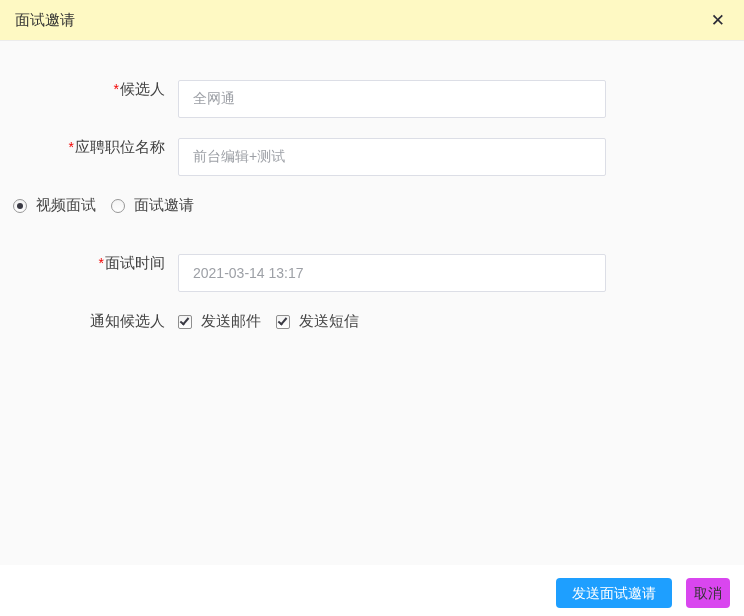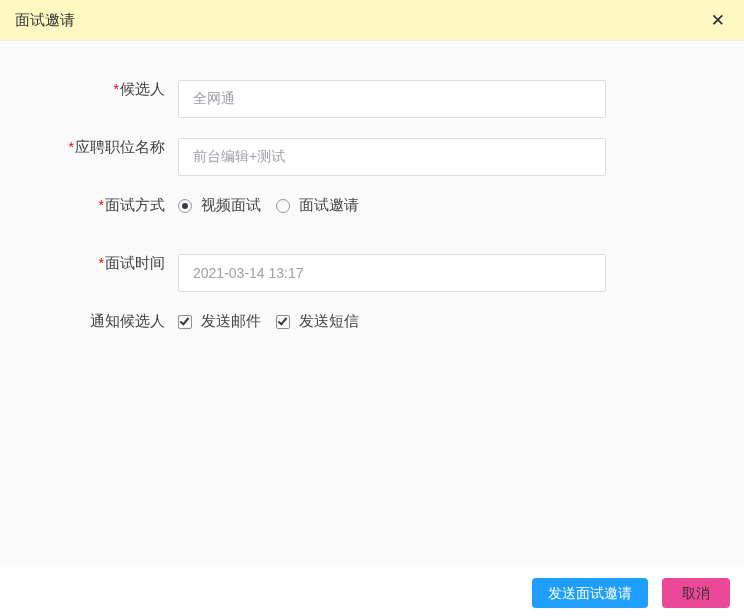--- a/index.html
+++ b/index.html
@@ -119,22 +119,22 @@
     cursor: pointer;
     line-height: 28px;
     padding: 0;
   }
   .btn-primary {
     width: 116px;
     background: #1E9FFF;
     color: #ffffff;
   }
   .btn-cancel {
-    width: 68px;
-    background: #ec4899;
+    width: 44px;
+    background: #d946ef;
     color: #333333;
     margin-left: 14px;
   }
 </style>
 </head>
 <body>
 
 <div class="dialog">
 
   <div class="dlg-header">
@@ -156,23 +156,20 @@
     <div class="form-row">
       <div class="form-label">
         <span class="req-mark">*</span><span>应聘职位名称</span>
       </div>
       <div class="form-ctrl">
         <input class="text-input" type="text" value="前台编辑+测试" style="">
       </div>
     </div>
 
     <div class="form-row">
-      <div class="form-label">
-        <span class="req-mark">*</span><span>面试方式</span>
-      </div>
       <div class="form-ctrl">
         <span class="opt">
           <span class="radio">
               <span class="radio-dot"></span>
             </span>
           <span>视频面试</span>
         </span>
         <span class="opt">
           <span class="radio"></span>
           <span>面试邀请</span>

